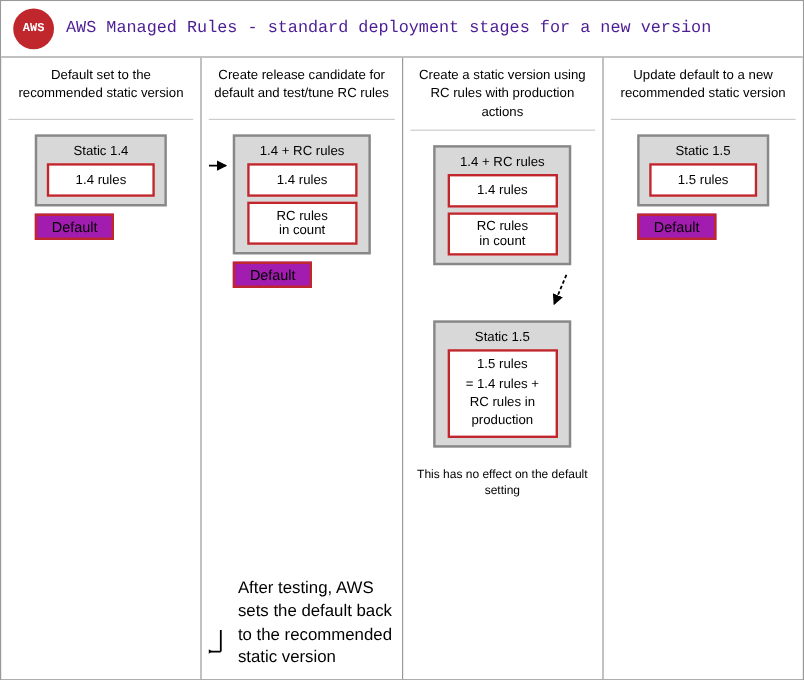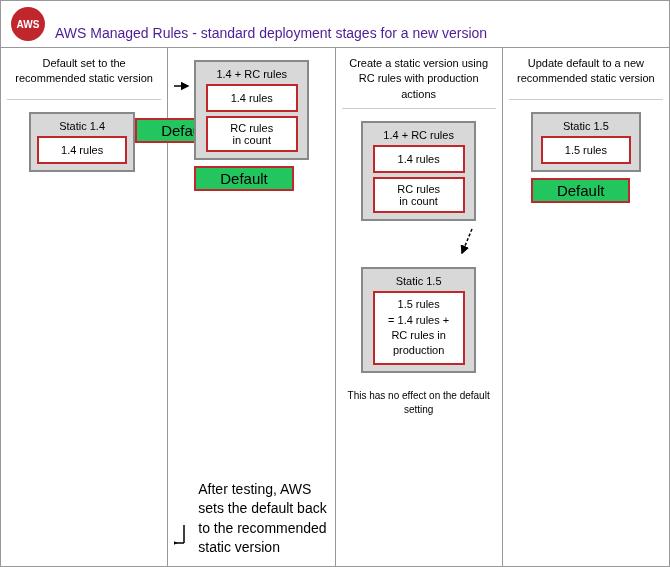--- a/index.html
+++ b/index.html
@@ -15,25 +15,26 @@
     .main-container {
       width: 670px;
       height: 567px;
       border: 1px solid #999;
       display: flex;
       flex-direction: column;
     }
 
     .header {
       display: flex;
-      align-items: flex-end;
+      align-items: center;
       background: #fff;
       border-bottom: 1px solid #999;
       padding: 6px 10px;
       gap: 10px;
+      font-family: Liberation Mono, monospace;
     }
 
     .aws-logo {
       width: 34px;
       height: 34px;
       background: #c0272d;
       border-radius: 50%;
       display: flex;
       align-items: center;
       justify-content: center;
@@ -122,23 +123,23 @@
       color: #000;
       min-height: 28px;
       display: flex;
       align-items: center;
       justify-content: center;
     }
 
     
     .default-box {
       border: 2px solid #c0272d;
-      background: #22c55e;
-      padding: 2px 24px;
-      font-size: 15px;
+      background: #a21caf;
+      padding: 2px 12px;
+      font-size: 12px;
       color: #000;
       align-self: flex-start;
       margin-top: 2px;
     }
 
     .note-text {
       font-size: 11px;
       color: #000;
       text-align: center;
       line-height: 1.4;
@@ -207,37 +208,38 @@
       <span class="aws-logo-text">AWS</span>
     </div>
     <div class="header-title">AWS Managed Rules - standard deployment stages for a new version</div>
   </div>
 
   <div class="columns-container">
 
     <div class="col">
       <div class="col-header">Default set to the recommended static version</div>
       <div class="col-body">
-        <div style="display:flex;flex-direction:row;align-items:flex-start;width:110px;">
+        <div style="display:flex;flex-direction:column;align-items:flex-start;width:110px;">
           <div class="version-box">
             <div class="version-label">Static 1.4</div>
             <div class="rules-box">
               <span>1.4 rules</span>
             </div>
           </div>
           <div style="margin-top:4px;">
             <div class="default-box">
               <span>Default</span>
             </div>
           </div>
         </div>
       </div>
     </div>
 
     <div class="col">
+      <div class="col-header">Create release candidate for default and test/tune RC rules</div>
       <div class="col-body">
         <div style="display:flex;align-items:flex-start;width:100%;">
 
           <div style="display:flex;align-items:center;margin-top:18px;margin-right:2px;">
             <svg width="18" height="16">
               <line x1="0" y1="8" x2="14" y2="8" stroke="#000" stroke-width="1.5" marker-end="url(#arr)"></line>
               <defs>
                 <marker id="arr" markerWidth="6" markerHeight="6" refX="5" refY="3" orient="auto">
                   <path d="M0,0 L0,6 L6,3 z" fill="#000"></path>
                 </marker>

